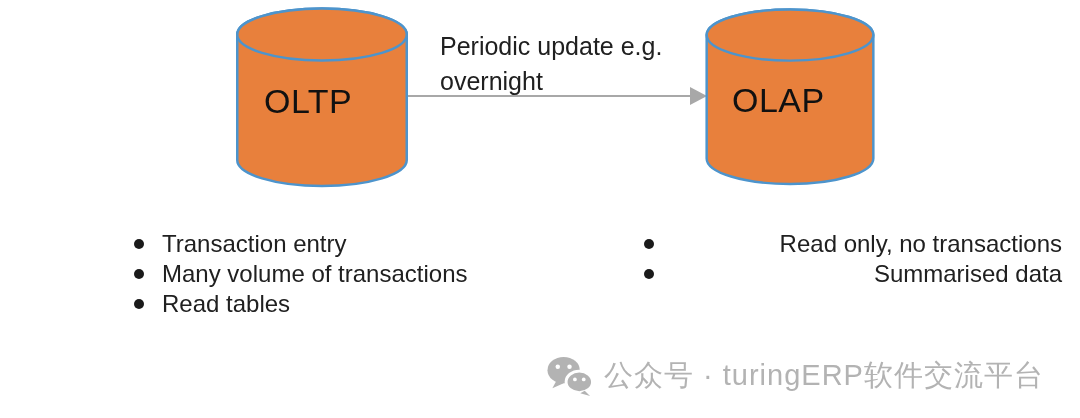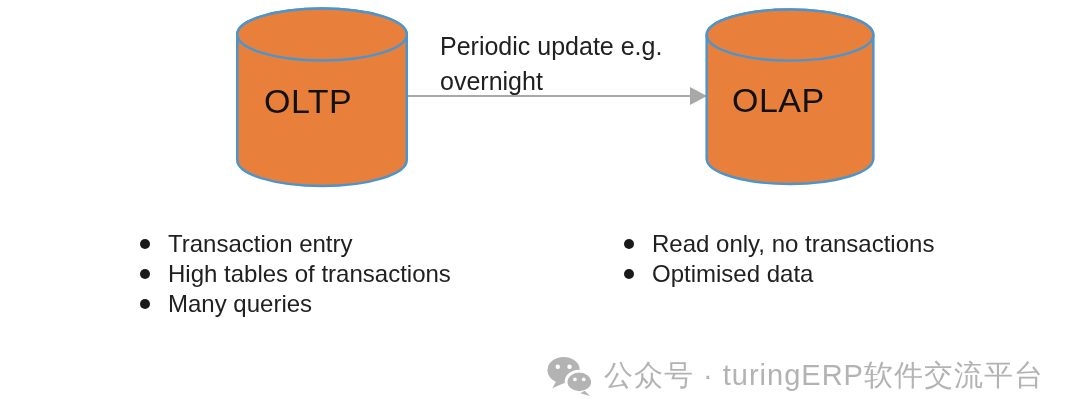--- a/index.html
+++ b/index.html
@@ -71,22 +71,22 @@
 
   
   ul.points {
     position: absolute;
     top: 229px;
     list-style: none;
     font-size: 24px;
     line-height: 30px;
     color: var(--text-color);
   }
-  ul.points.left  { left: 138px; width: 400px; }
-  ul.points.right { left: 622px; width: 420px; }
+  ul.points.left  { left: 132px; width: 400px; }
+  ul.points.right { left: 642px; width: 420px; text-align: right; }
   ul.points li {
     position: relative;
     padding-left: 30px;
     white-space: pre-line;
   }
   ul.points li::before {
     content: "";
     position: absolute;
     left: 2px; top: 10px;
     width: 10px; height: 10px;
@@ -133,27 +133,27 @@
   <div class="cylinder olap">
     <svg viewBox="0 0 172 181">
       <path class="cyl-body" d="M1.25,27.5 L1.25,153 A84.75,26 0 0 0 170.75,153 L170.75,27.5 A84.75,26 0 0 0 1.25,27.5 Z"></path>
       <ellipse class="cyl-top" cx="86" cy="27.5" rx="84.75" ry="26"></ellipse>
     </svg>
     <div class="cyl-label">OLAP</div>
   </div>
 
   <ul class="points left">
     <li>Transaction entry</li>
-    <li>High tables of transactions</li>
-    <li>Many queries</li>
+    <li>Many volume of transactions</li>
+    <li>Read tables</li>
   </ul>
 
   <ul class="points right">
     <li>Read only, no transactions</li>
-    <li>Optimised data</li>
+    <li>Summarised data</li>
   </ul>
 
   <div class="watermark">
     <svg class="wm-icon" viewBox="0 0 48 42">
       <ellipse class="bubble" cx="17" cy="15" rx="16.5" ry="13.5"></ellipse>
       <path class="bubble" d="M10,25 L5.5,33.5 L17,28.5 Z"></path>
       <circle cx="11" cy="11.5" r="2.3" fill="#FFFFFF"></circle>
       <circle cx="23" cy="11.5" r="2.3" fill="#FFFFFF"></circle>
       <ellipse class="bubble" cx="33" cy="27" rx="13.5" ry="11" stroke="#FFFFFF" stroke-width="3"></ellipse>
       <path class="bubble" d="M38.5,36 L44,41.5 L34,38.5 Z"></path>

